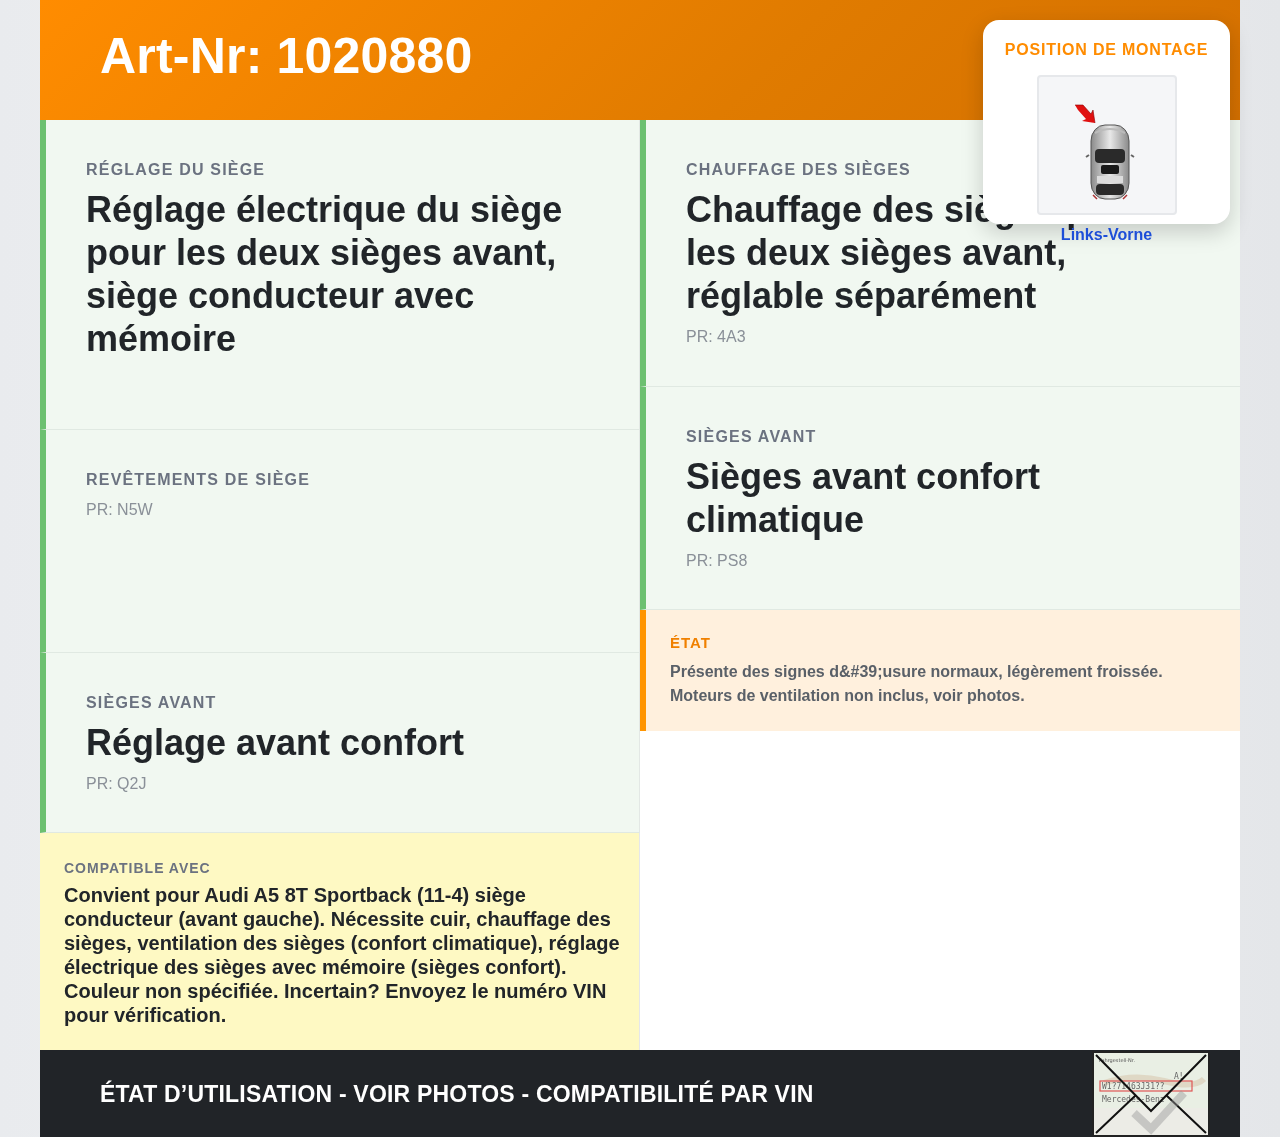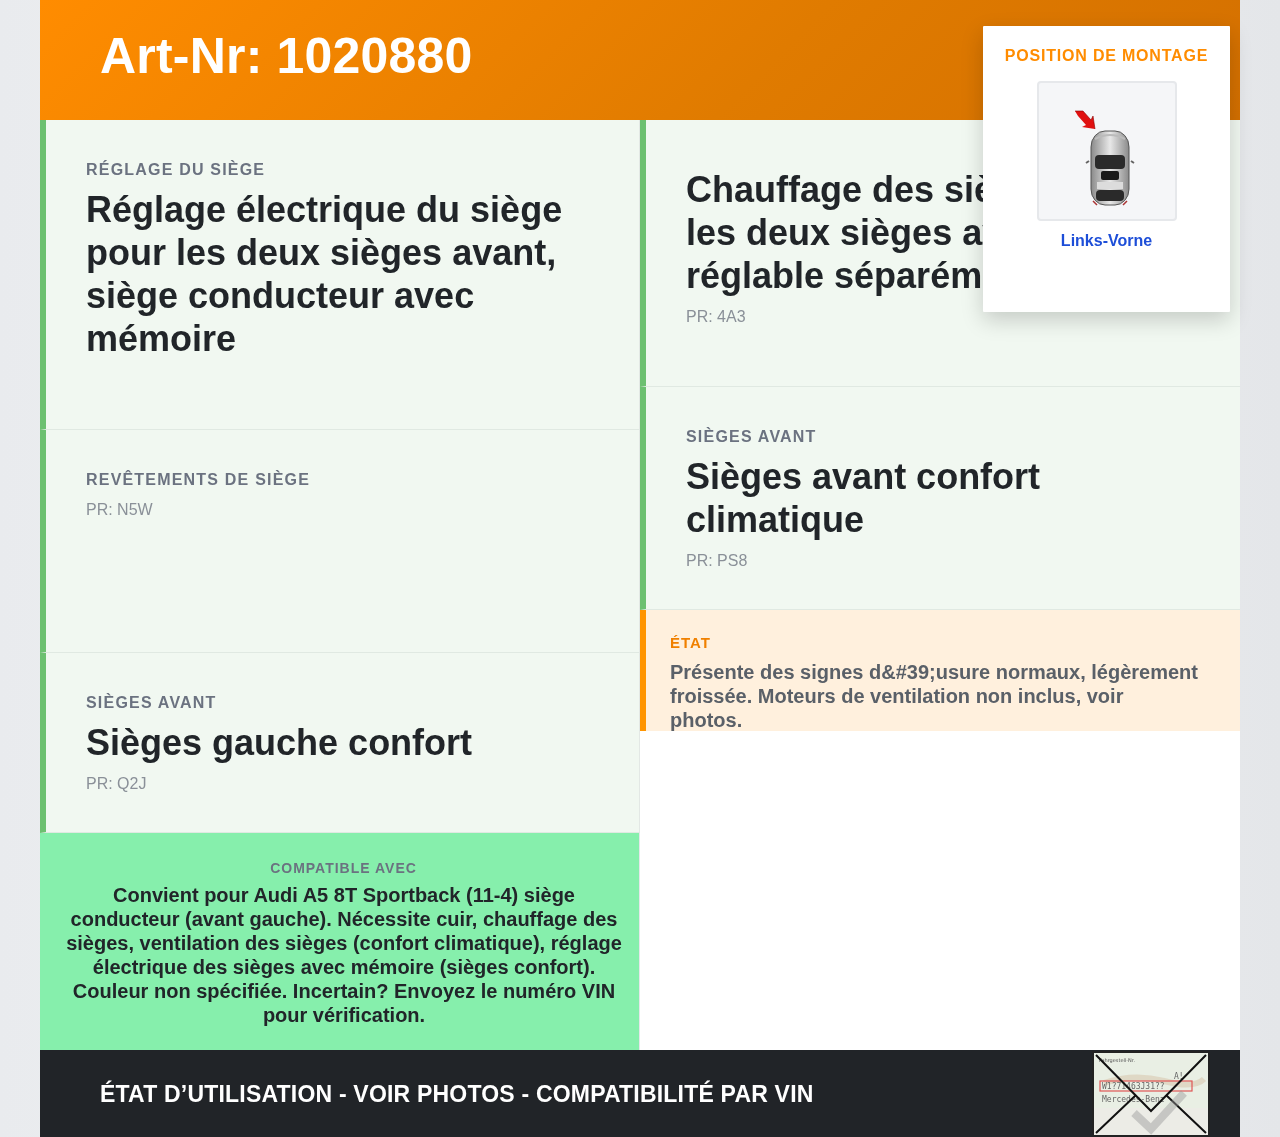--- a/index.html
+++ b/index.html
@@ -44,63 +44,62 @@
     }
     .feature-pr {
       font-size: 16px; color: #8a9098; margin-top: 10px; line-height: 20px;
     }
     .f1 { height: 310px; }
     .f2 { height: 223px; }
     .f3 { height: 180px; }
     .f4 { height: 267px; }
     .f5 { height: 223px; }
     .compat {
-      position: relative; background: #86efac; height: 218px;
+      position: relative; background: #fef9c3; height: 218px;
       border-right: 1px solid #e5e7eb;
       padding: 26px 16px 0 24px;
-      text-align: center;
     }
     .compat-label {
       font-size: 14px; font-weight: 700; color: #6b7280; letter-spacing: 1px;
       line-height: 18px;
     }
     .compat-text {
       font-size: 20px; font-weight: 700; color: #212529; line-height: 24px;
       margin-top: 6px; width: 560px;
     }
     .state {
       position: relative; background: #fff0dd;
       border-left: 6px solid #ff9500;
       height: 121px; padding: 24px 41px 0 24px;
     }
     .state-label {
       font-size: 15px; font-weight: 700; color: #f08000; letter-spacing: 1px;
       line-height: 18px;
     }
     .state-text {
-      font-size: 20px; font-weight: 700; color: #5a6068; line-height: 24px;
+      font-size: 16px; font-weight: 700; color: #5a6068; line-height: 24px;
       margin-top: 8px;
     }
     .footer {
       position: absolute; left: 0; top: 1050px; width: 1200px; height: 87px;
       background: #212428;
     }
     .footer-text {
       position: absolute; left: 60px; top: 30px;
       color: #ffffff; font-size: 23px; font-weight: 700; letter-spacing: 0.2px;
       line-height: 28px;
     }
     .vin-thumb {
       position: absolute; left: 1052px; top: 1px; width: 118px; height: 86px;
       background: #e8eee3; border: 2px solid #222;
       overflow: hidden;
     }
     .mount-card {
-      position: absolute; left: 983px; top: 26px; width: 247px; height: 286px;
-      background: #ffffff; border-radius: 1px;
+      position: absolute; left: 983px; top: 20px; width: 247px; height: 204px;
+      background: #ffffff; border-radius: 16px;
       box-shadow: 0 8px 22px rgba(0,0,0,0.18);
     }
     .mount-label {
       position: absolute; left: 0; top: 21px; width: 247px; text-align: center;
       font-size: 16px; font-weight: 700; color: #ff8c00; letter-spacing: 0.8px;
     }
     .mount-img {
       position: absolute; left: 54px; top: 55px; width: 140px; height: 140px;
       background: #f5f6f8; border: 2px solid #e6e8eb; border-radius: 4px;
     }
@@ -123,31 +122,32 @@
       <div class="feature f1">
         <div class="feature-cat">RÉGLAGE DU SIÈGE</div>
         <div class="feature-title">Réglage électrique du siège pour les deux sièges avant, siège conducteur avec mémoire</div>
       </div>
       <div class="feature f2">
         <div class="feature-cat">REVÊTEMENTS DE SIÈGE</div>
         <div class="feature-pr">PR: N5W</div>
       </div>
       <div class="feature f3">
         <div class="feature-cat">SIÈGES AVANT</div>
-        <div class="feature-title">Sièges gauche confort</div>
+        <div class="feature-title">Réglage avant confort</div>
         <div class="feature-pr">PR: Q2J</div>
       </div>
       <div class="compat">
         <div class="compat-label">COMPATIBLE AVEC</div>
         <div class="compat-text">Convient pour Audi A5 8T Sportback (11-4) siège conducteur (avant gauche). Nécessite cuir, chauffage des sièges, ventilation des sièges (confort climatique), réglage électrique des sièges avec mémoire (sièges confort). Couleur non spécifiée. Incertain? Envoyez le numéro VIN pour vérification.</div>
       </div>
     </div>
 
     <div class="col-right">
       <div class="feature f4">
+        <div class="feature-cat">CHAUFFAGE DES SIÈGES</div>
         <div class="feature-title">Chauffage des sièges pour les deux sièges avant, réglable séparément</div>
         <div class="feature-pr">PR: 4A3</div>
       </div>
       <div class="feature f5">
         <div class="feature-cat">SIÈGES AVANT</div>
         <div class="feature-title">Sièges avant confort climatique</div>
         <div class="feature-pr">PR: PS8</div>
       </div>
       <div class="state">
         <div class="state-label">ÉTAT</div>

